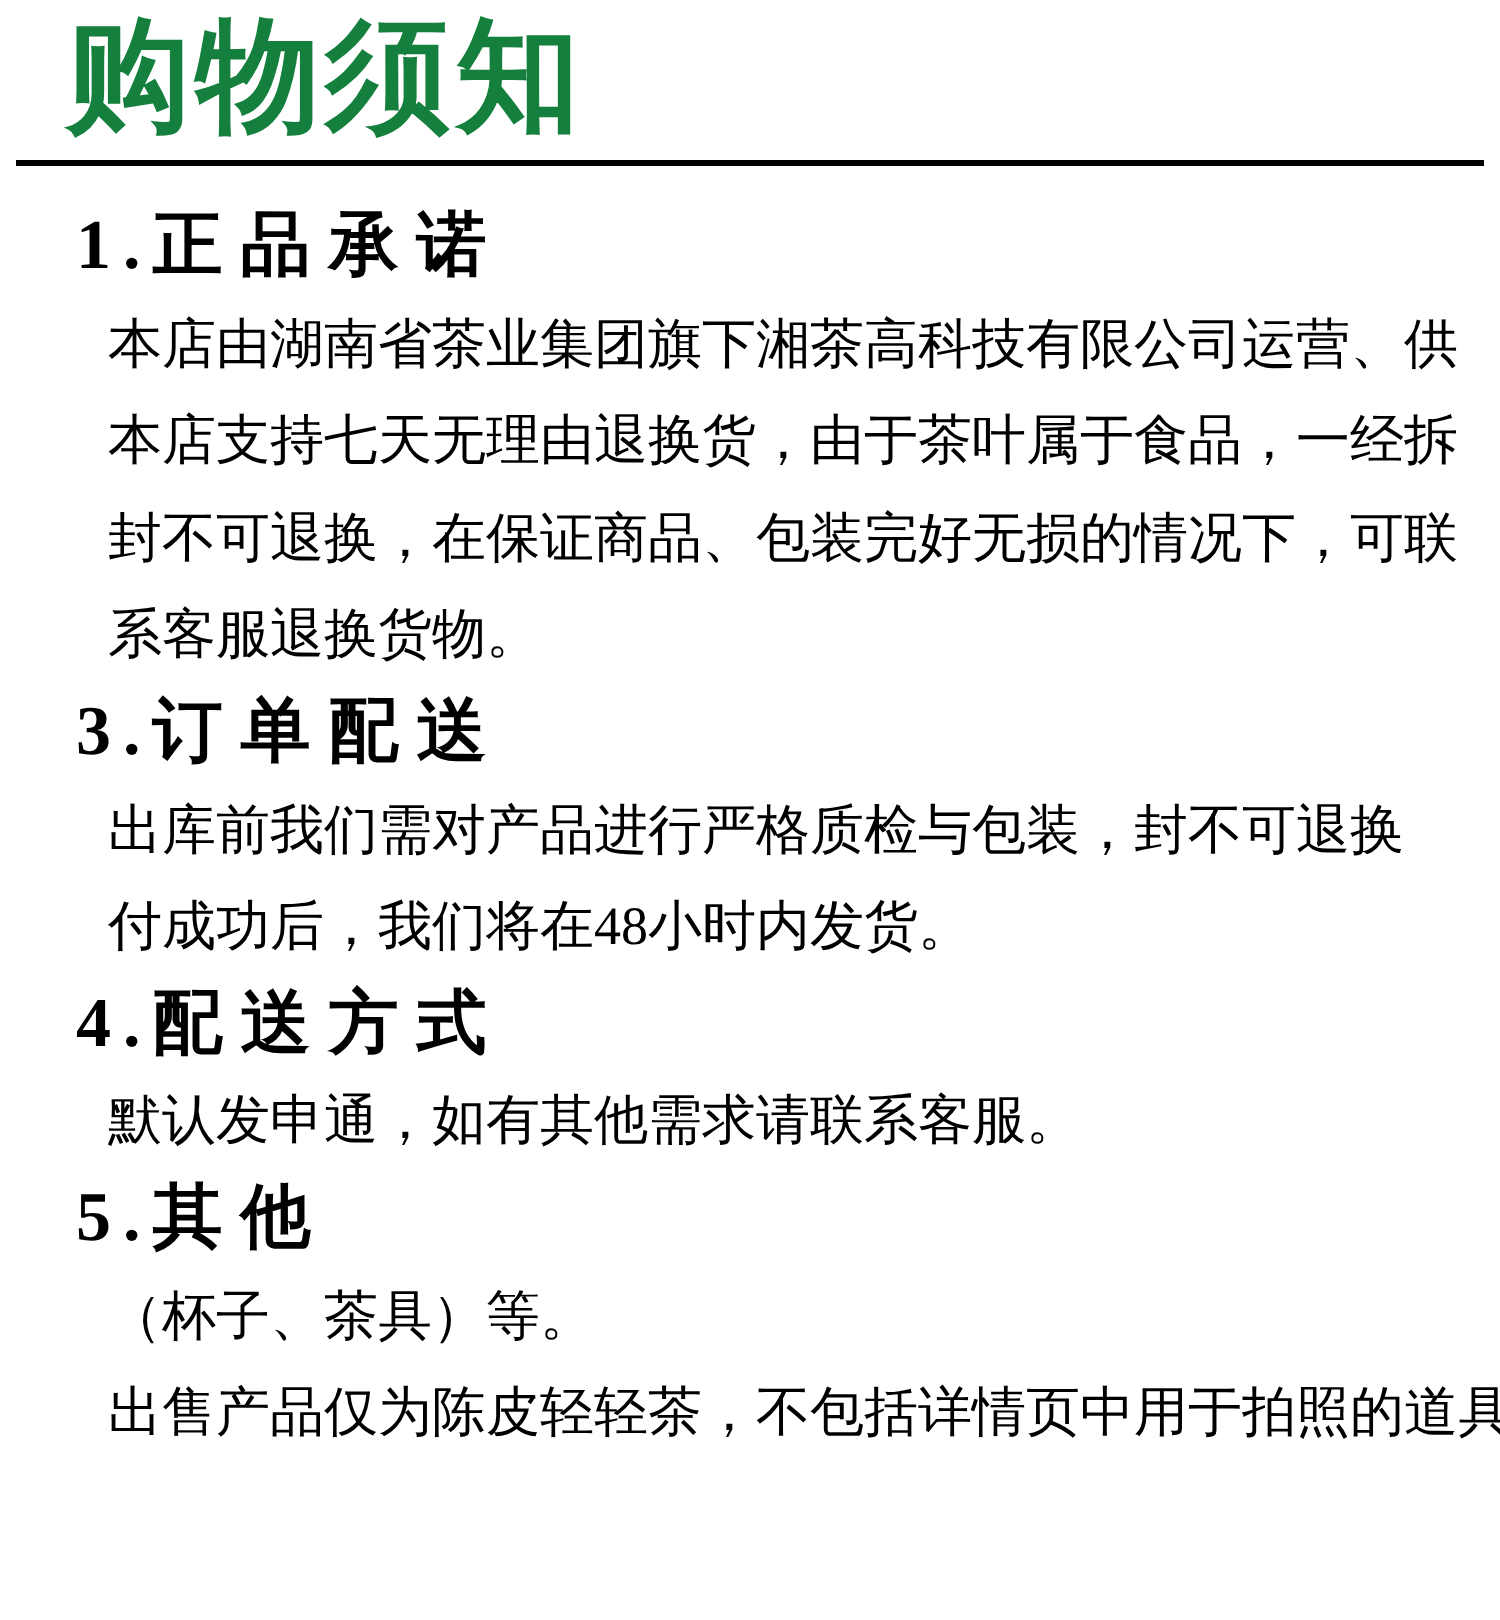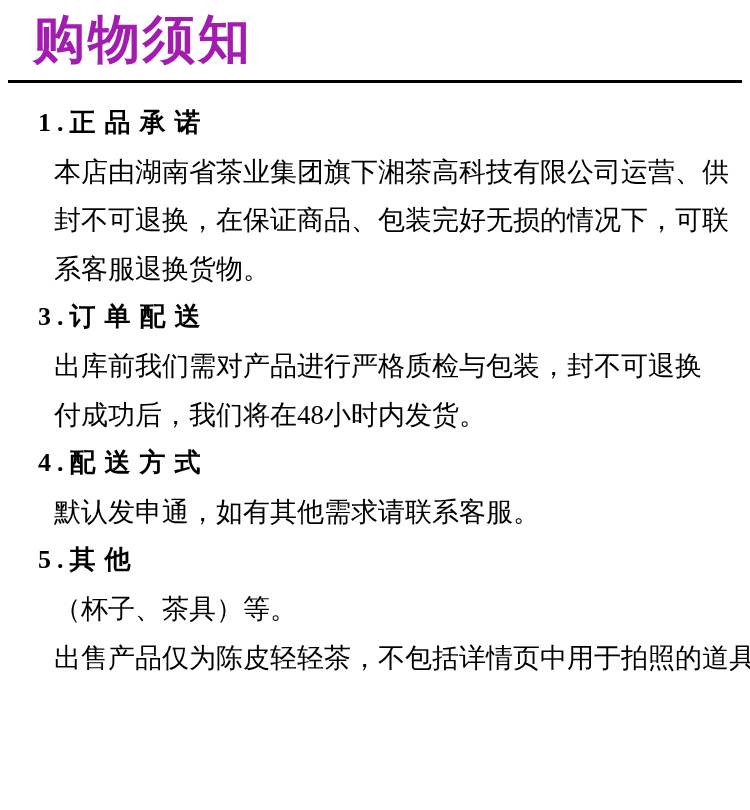--- a/index.html
+++ b/index.html
@@ -15,41 +15,41 @@
     width: 750px;
     height: 810px;
     background: #ffffff;
     color: #000000;
     font-family: "Liberation Serif", "DejaVu Serif", serif;
   }
   .page-title {
     margin: 14px 0 0 33px;
     font-family: "Liberation Sans", "DejaVu Sans", sans-serif;
     font-weight: bold;
-    font-size: 52px;
+    font-size: 62px;
     line-height: 50px;
     letter-spacing: 3px;
-    color: #a21caf;
+    color: #15803d;
     white-space: nowrap;
   }
   .divider {
     margin: 16px 0 0 8px;
     width: 734px;
     height: 3px;
     background: #000000;
   }
   .content {
     margin-top: 24px;
     padding: 0 22px 0 38px;
     font-size: 27px;
     line-height: 32.6px;
   }
   .sec-heading {
     margin: 0;
-    font-size: 26px;
+    font-size: 35px;
     line-height: 32.6px;
     font-weight: bold;
     letter-spacing: 9px;
     white-space: nowrap;
   }
   .sec-heading .num {
     letter-spacing: 6px;
   }
   .text-line {
     margin: 16px;
@@ -66,20 +66,21 @@
   <div class="divider"></div>
 
   <div class="content">
 
     <section>
       <h2 class="sec-heading"><span class="num">1.</span><span>正品承诺</span></h2>
       <p class="text-line">本店由湖南省茶业集团旗下湘茶高科技有限公司运营、供</p>
     </section>
 
     <section>
+      <p class="text-line">本店支持七天无理由退换货，由于茶叶属于食品，一经拆</p>
       <p class="text-line">封不可退换，在保证商品、包装完好无损的情况下，可联</p>
       <p class="text-line">系客服退换货物。</p>
     </section>
 
     <section>
       <h2 class="sec-heading"><span class="num">3.</span><span>订单配送</span></h2>
       <p class="text-line">出库前我们需对产品进行严格质检与包装，封不可退换</p>
       <p class="text-line">付成功后，我们将在48小时内发货。</p>
     </section>
 

